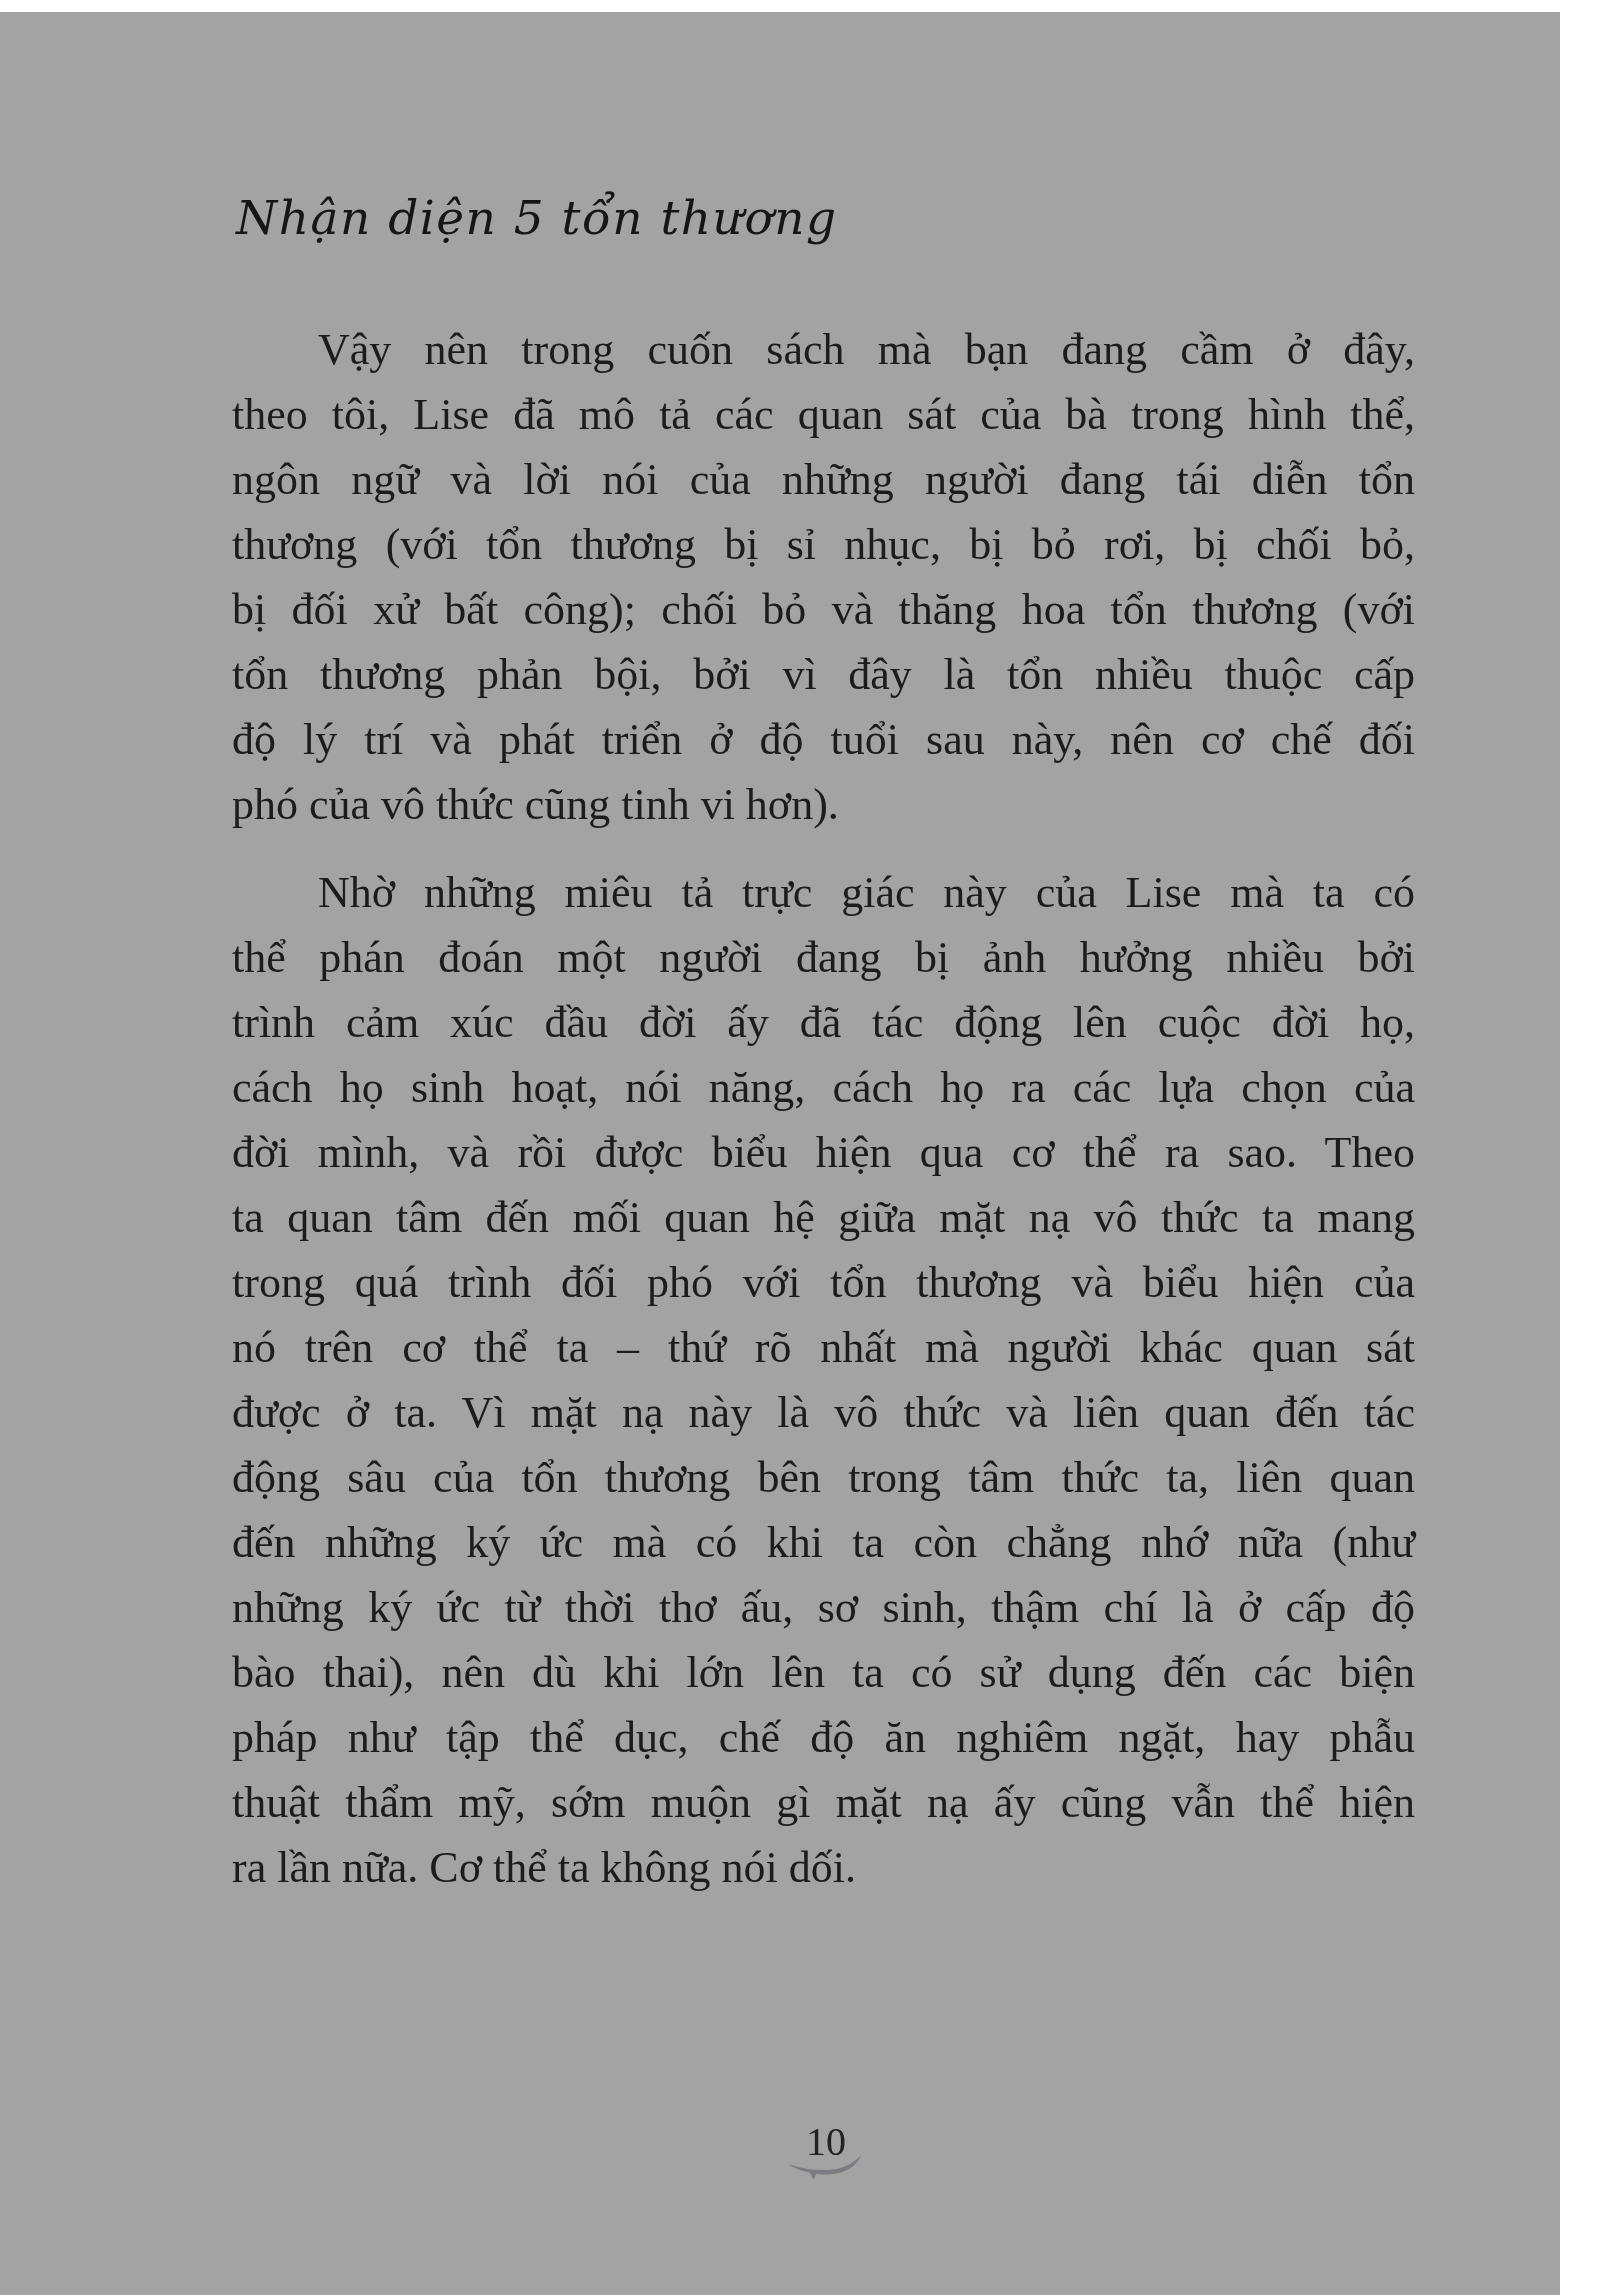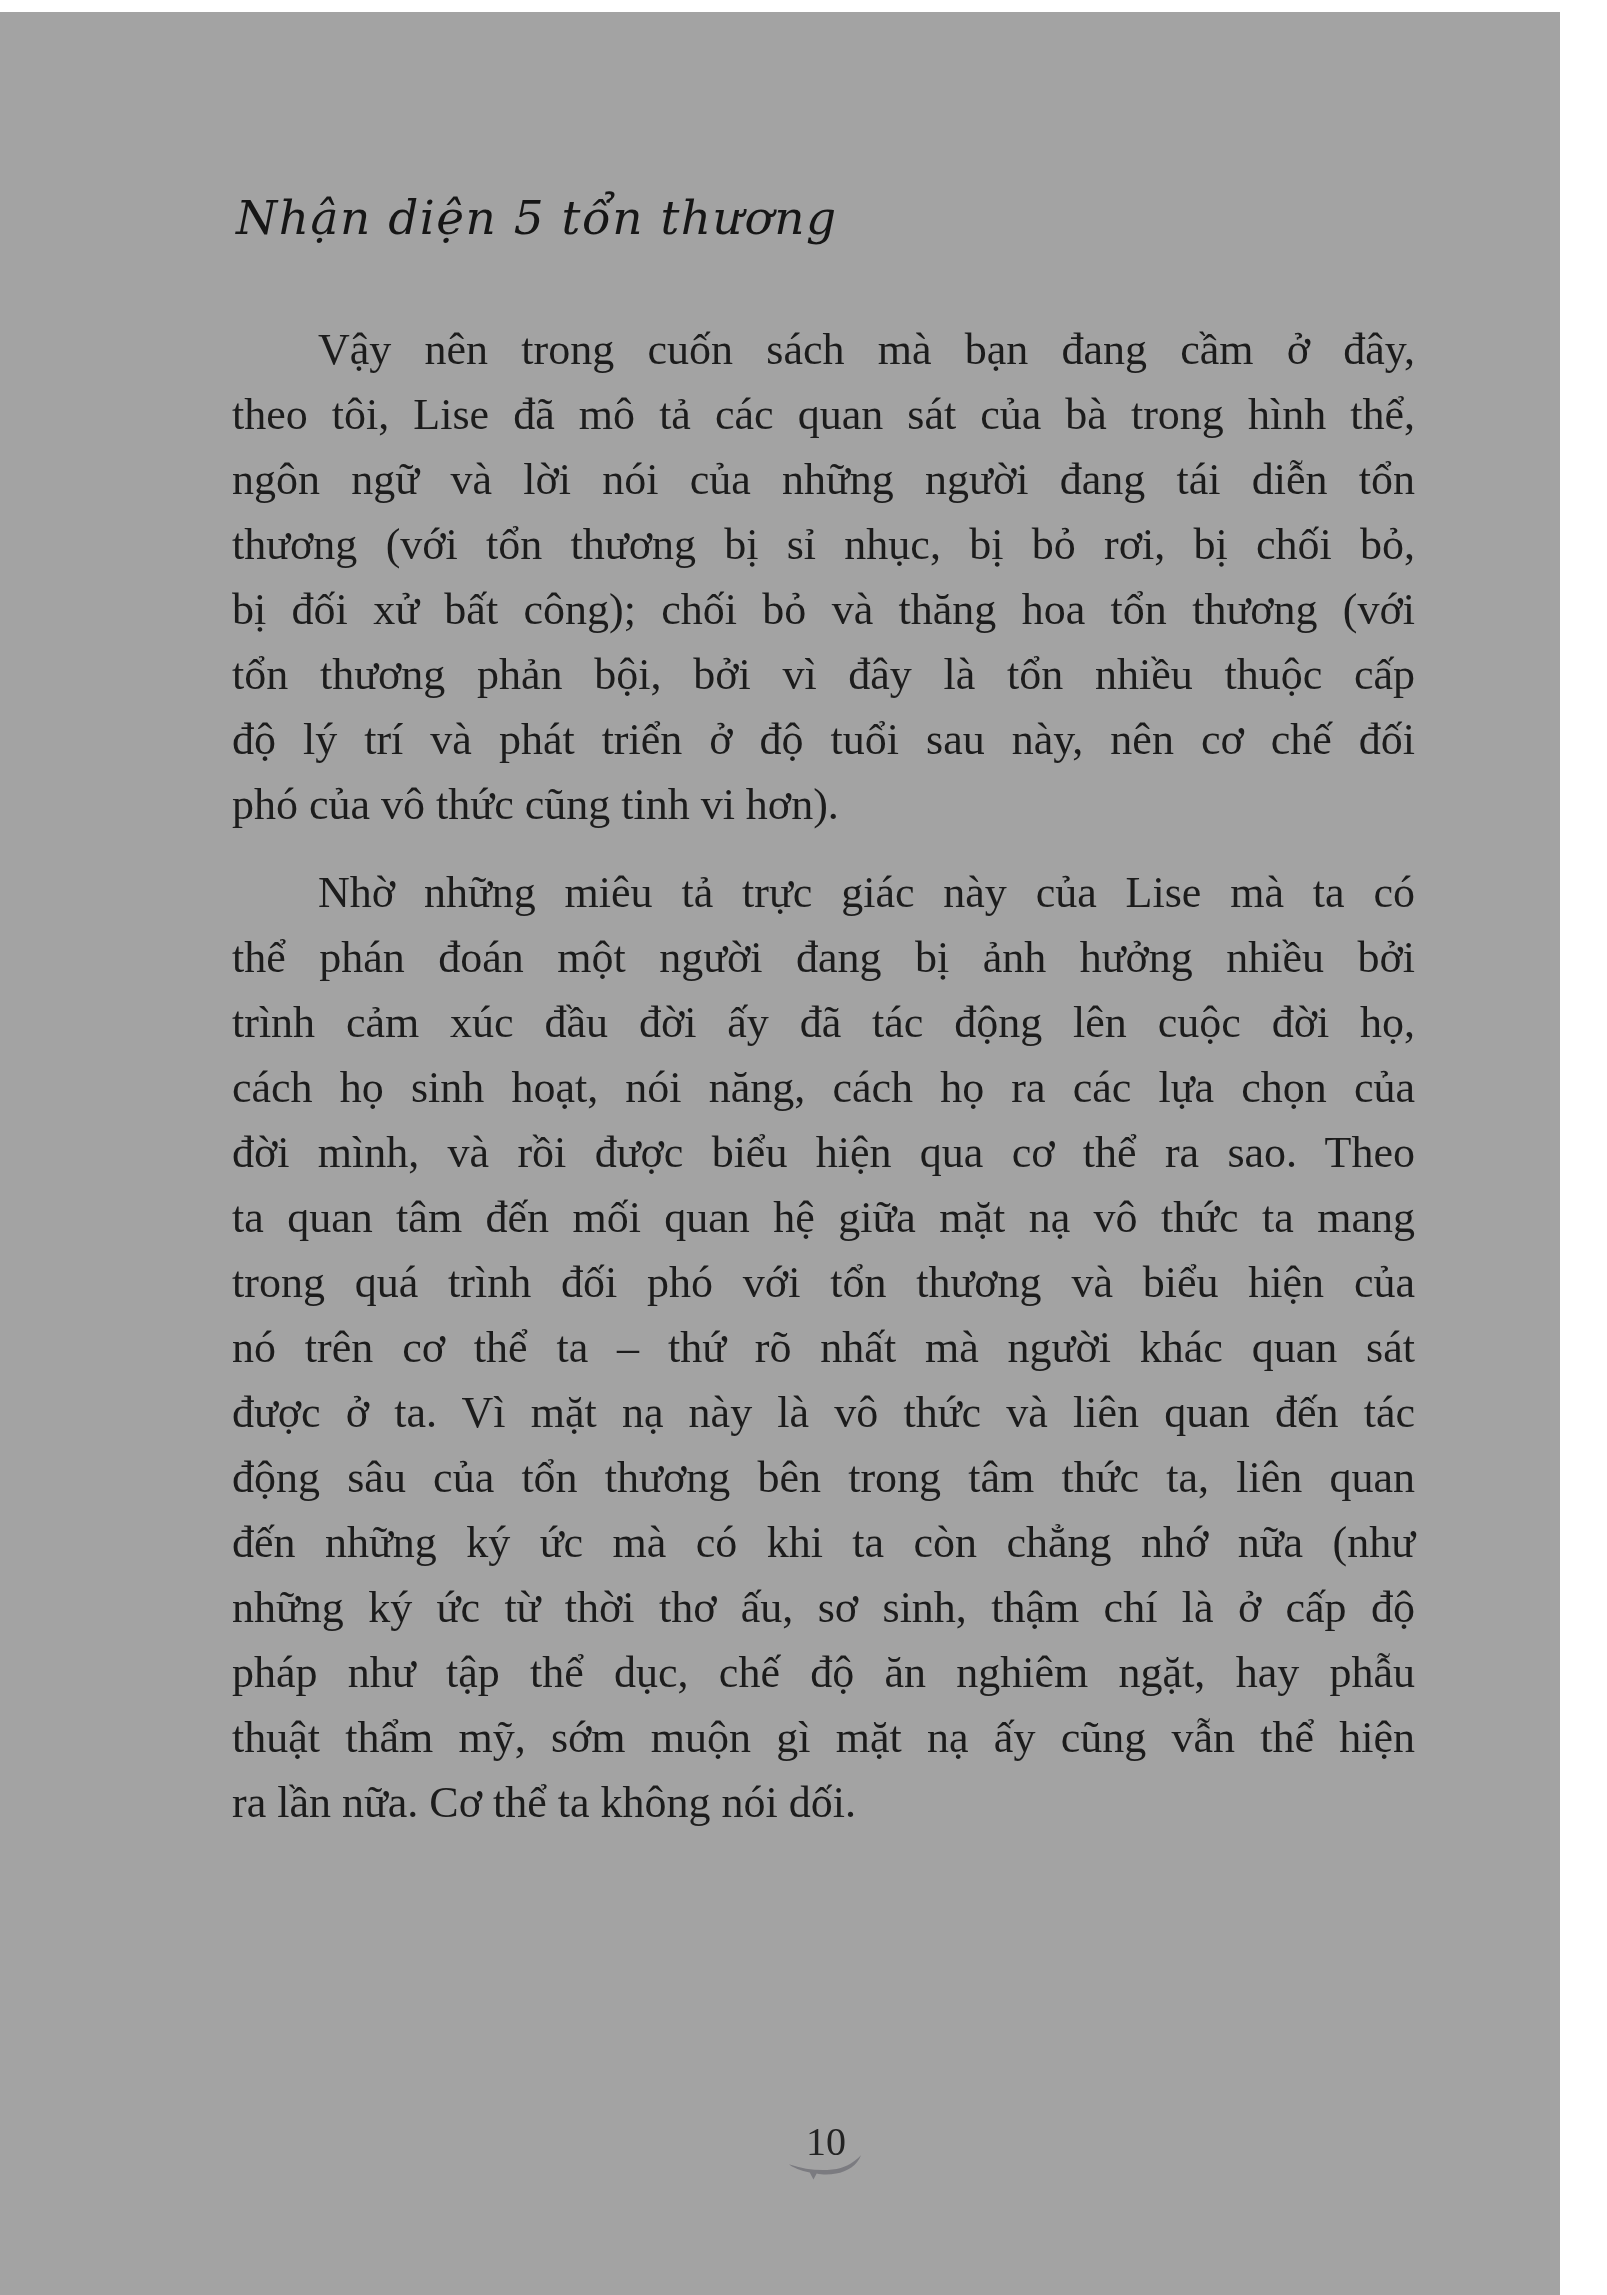--- a/index.html
+++ b/index.html
@@ -93,20 +93,21 @@
       <div class="line">trình cảm xúc đầu đời ấy đã tác động lên cuộc đời họ,</div>
       <div class="line">cách họ sinh hoạt, nói năng, cách họ ra các lựa chọn của</div>
       <div class="line">đời mình, và rồi được biểu hiện qua cơ thể ra sao. Theo</div>
       <div class="line">ta quan tâm đến mối quan hệ giữa mặt nạ vô thức ta mang</div>
       <div class="line">trong quá trình đối phó với tổn thương và biểu hiện của</div>
       <div class="line">nó trên cơ thể ta – thứ rõ nhất mà người khác quan sát</div>
       <div class="line">được ở ta. Vì mặt nạ này là vô thức và liên quan đến tác</div>
       <div class="line">động sâu của tổn thương bên trong tâm thức ta, liên quan</div>
       <div class="line">đến những ký ức mà có khi ta còn chẳng nhớ nữa (như</div>
       <div class="line">những ký ức từ thời thơ ấu, sơ sinh, thậm chí là ở cấp độ</div>
+      <div class="line">bào thai), nên dù khi lớn lên ta có sử dụng đến các biện</div>
       <div class="line">pháp như tập thể dục, chế độ ăn nghiêm ngặt, hay phẫu</div>
       <div class="line">thuật thẩm mỹ, sớm muộn gì mặt nạ ấy cũng vẫn thể hiện</div>
       <div class="line plast">ra lần nữa. Cơ thể ta không nói dối.</div>
     </div>
 
   </div>
 
   <div class="pagenum-wrap">
     <div class="pagenum">10</div>
     <svg class="flourish" viewBox="0 0 160 56" preserveAspectRatio="none">

